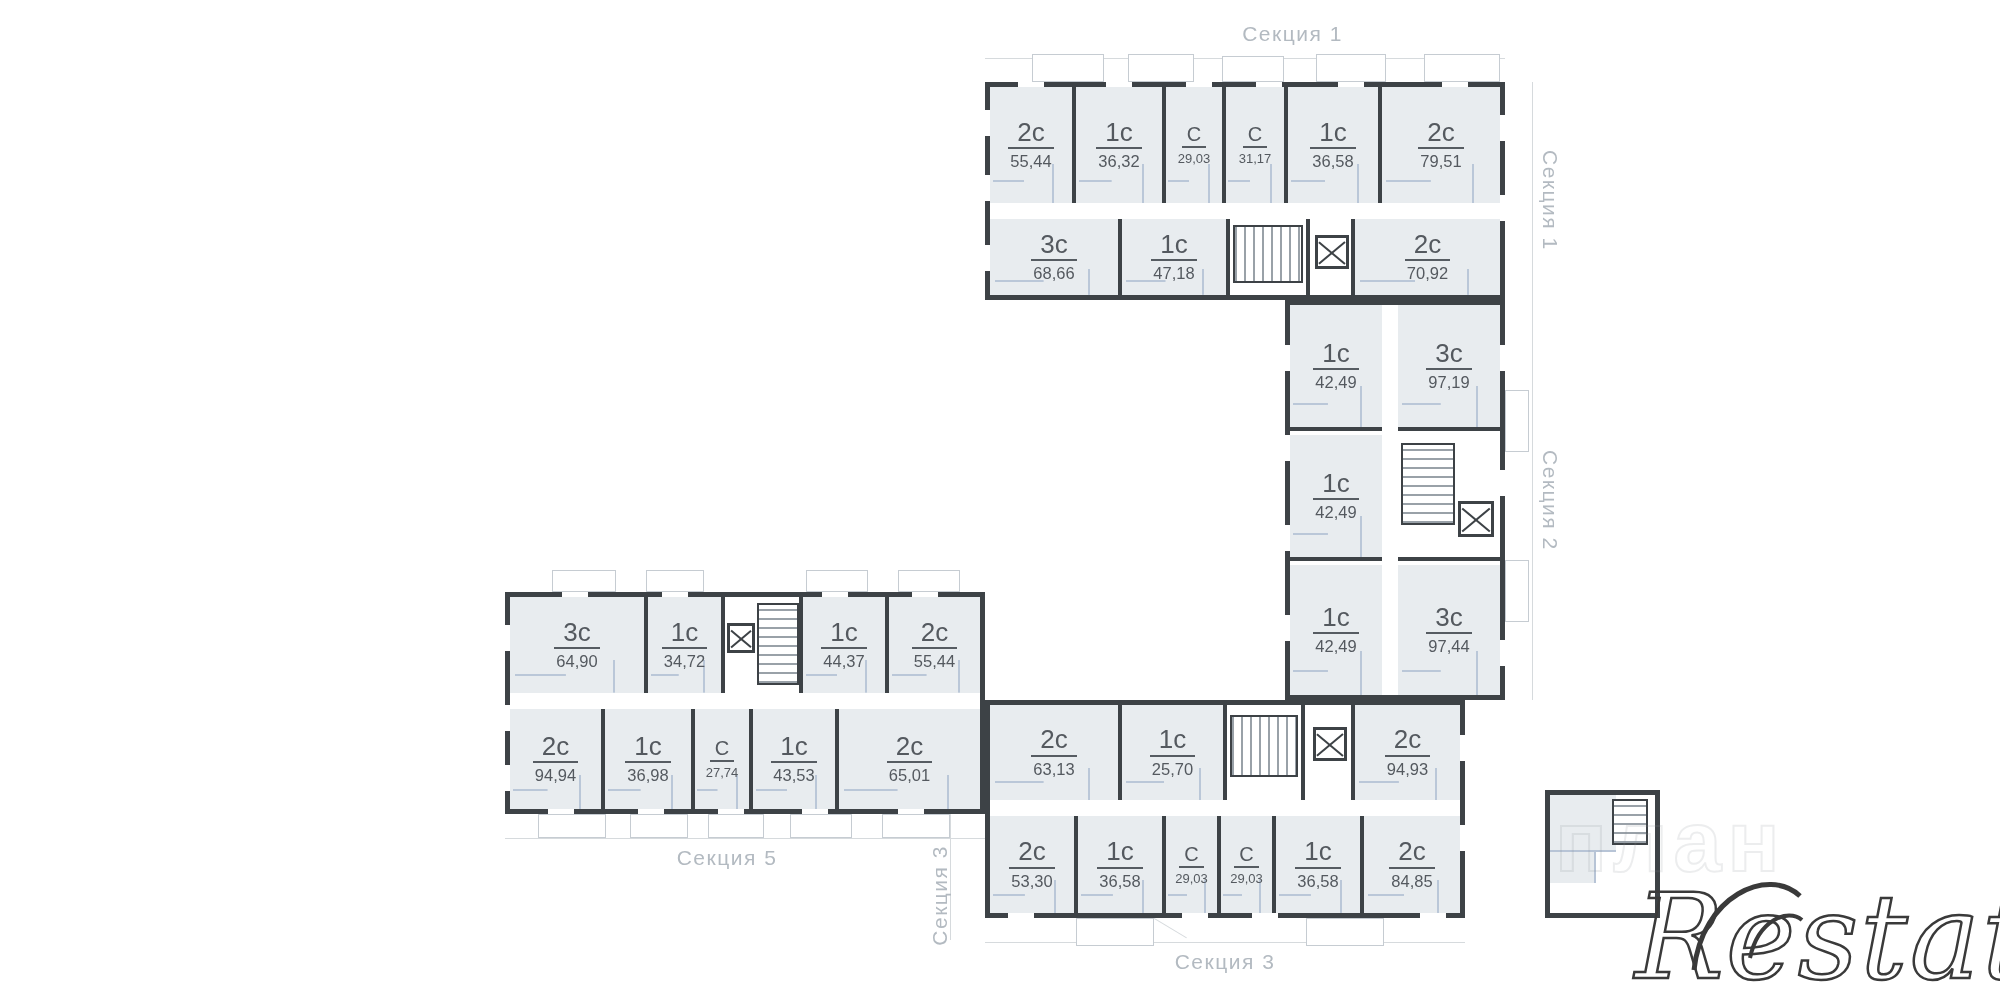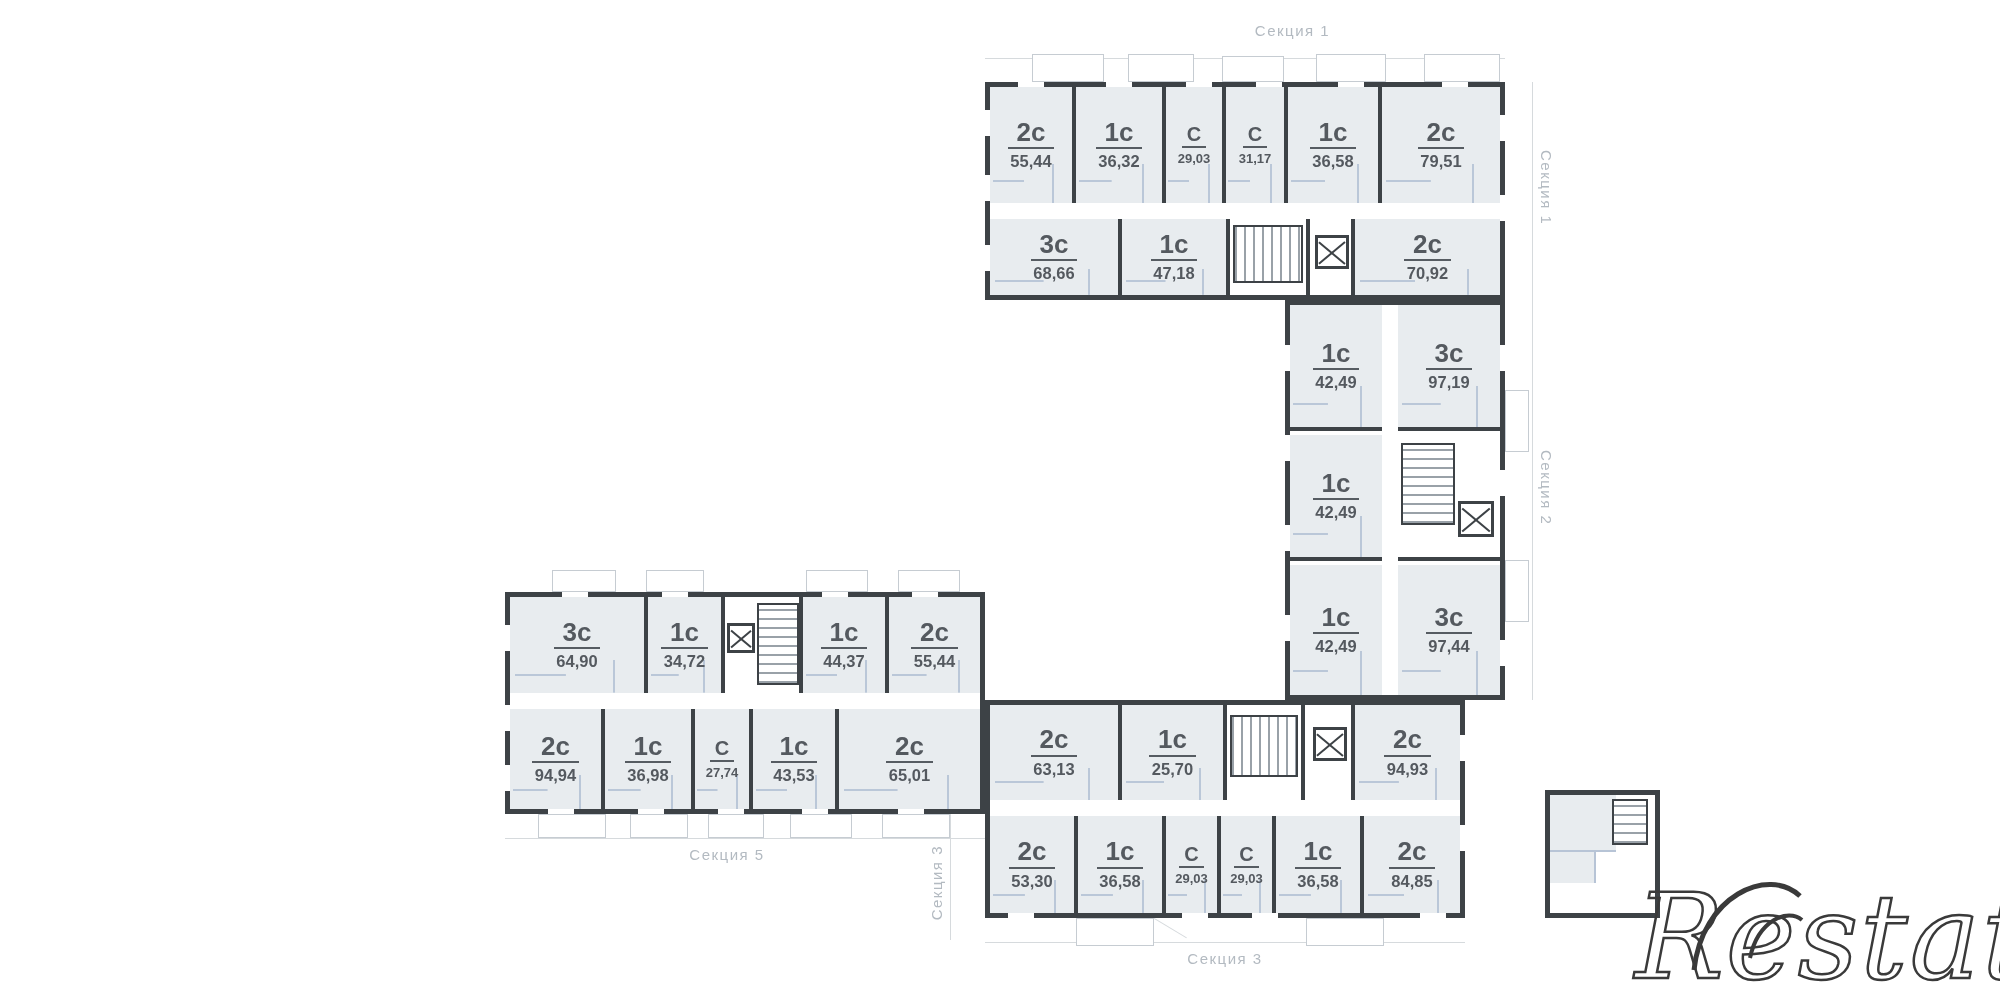--- a/index.html
+++ b/index.html
@@ -1,40 +1,40 @@
 <!DOCTYPE html>
 <html><head>
 <meta charset="utf-8">
 <style>
   html,body{margin:0;padding:0;background:#fff;}
   #stage{position:relative;width:2000px;height:1002px;overflow:hidden;background:#fff;
          font-family:"Liberation Sans",sans-serif;color:#54595f;}
   .section{position:absolute;background:#fff;border:5px solid #3d4246;box-sizing:border-box;}
-  .row,.col{position:absolute;font-weight:bold;}
+  .row,.col{position:absolute;}
   .unit{position:absolute;background:#e8ecef;box-sizing:border-box;display:flex;flex-direction:column;
         align-items:center;justify-content:center;
         background-image:linear-gradient(#bac7d8,#bac7d8),linear-gradient(#bac7d8,#bac7d8);
         background-size:2px 34%,38% 2px;background-position:78% 100%,6% 82%;background-repeat:no-repeat;}
   .unit.wall-r{border-right:4px solid #3d4246;}
   .ut{font-size:26px;line-height:1.05;border-bottom:2.5px solid #565c62;padding:0 9px 1px;white-space:nowrap;}
   .ua{font-size:16.5px;margin-top:3px;white-space:nowrap;}
   .sm .ut{font-size:20px;padding:0 5px 1px;}
   .sm .ua{font-size:13px;}
   .core{position:absolute;background:#fff;box-sizing:border-box;border-right:4px solid #3d4246;}
   .stairs-v{position:absolute;background:repeating-linear-gradient(90deg,#99a1a8 0 2px,#fff 2px 9px);
             border:2px solid #3d4246;box-sizing:border-box;}
   .stairs-h{position:absolute;background:repeating-linear-gradient(0deg,#99a1a8 0 2px,#fff 2px 9px);
             border:2px solid #3d4246;box-sizing:border-box;}
   .elev{position:absolute;background:#fff;border:3px solid #3d4246;box-sizing:border-box;overflow:hidden;}
   .elev::before,.elev::after{content:'';position:absolute;left:-10%;top:50%;width:120%;height:2px;background:#3d4246;}
   .elev::before{transform:rotate(40deg);} .elev::after{transform:rotate(-40deg);}
   .balcony{position:absolute;background:#fff;border:1.5px solid #c6ccd2;box-sizing:border-box;}
   .wn{position:absolute;background:#fff;}
   .dim{position:absolute;background:#d6dadd;}
-  .slabel{position:absolute;color:#b3bac1;font-size:15px;letter-spacing:1.5px;text-align:center;white-space:nowrap;}
+  .slabel{position:absolute;color:#b3bac1;font-size:21px;letter-spacing:1.5px;text-align:center;white-space:nowrap;}
   .vlab{writing-mode:vertical-rl;text-orientation:mixed;}
   .vlab.flip{transform:rotate(180deg);}
   .ghost{position:absolute;font-size:86px;font-weight:bold;letter-spacing:6px;color:transparent;
          -webkit-text-stroke:2px rgba(135,140,150,0.16);}
   .brand{position:absolute;font-family:"DejaVu Serif",serif;font-style:italic;font-size:118px;
          color:transparent;-webkit-text-stroke:2.5px #3a3a3a;letter-spacing:2px;white-space:nowrap;}
   .fillrect{position:absolute;background:#e8ecef;}
   .pline{position:absolute;background:#b7c4d6;}
 </style>
 </head>
@@ -290,19 +290,20 @@
   <div class="wn" style="left:912px;top:592px;width:26px;height:5px;"></div>
   <div class="wn" style="left:548px;top:809px;width:26px;height:5px;"></div>
   <div class="wn" style="left:638px;top:809px;width:26px;height:5px;"></div>
   <div class="wn" style="left:718px;top:809px;width:26px;height:5px;"></div>
   <div class="wn" style="left:802px;top:809px;width:26px;height:5px;"></div>
   <div class="wn" style="left:898px;top:809px;width:26px;height:5px;"></div>
   <div class="wn" style="left:505px;top:625px;width:5px;height:26px;"></div>
   <div class="wn" style="left:505px;top:705px;width:5px;height:26px;"></div>
   <div class="wn" style="left:505px;top:765px;width:5px;height:26px;"></div>
 
+  <div class="ghost" style="left:1555px;top:792px;">план</div>
   <svg style="position:absolute;left:1672px;top:862px;" width="150" height="115" viewBox="0 0 150 115">
     <path d="M22,108 C30,34 96,4 128,34" fill="none" stroke="#3a3a3a" stroke-width="5"></path>
     <path d="M78,96 C86,58 116,46 130,58" fill="none" stroke="#3a3a3a" stroke-width="4"></path>
   </svg>
   <div class="brand" style="left:1635px;top:868px;">Restate</div>
 
 </div>
 
 </body></html>

